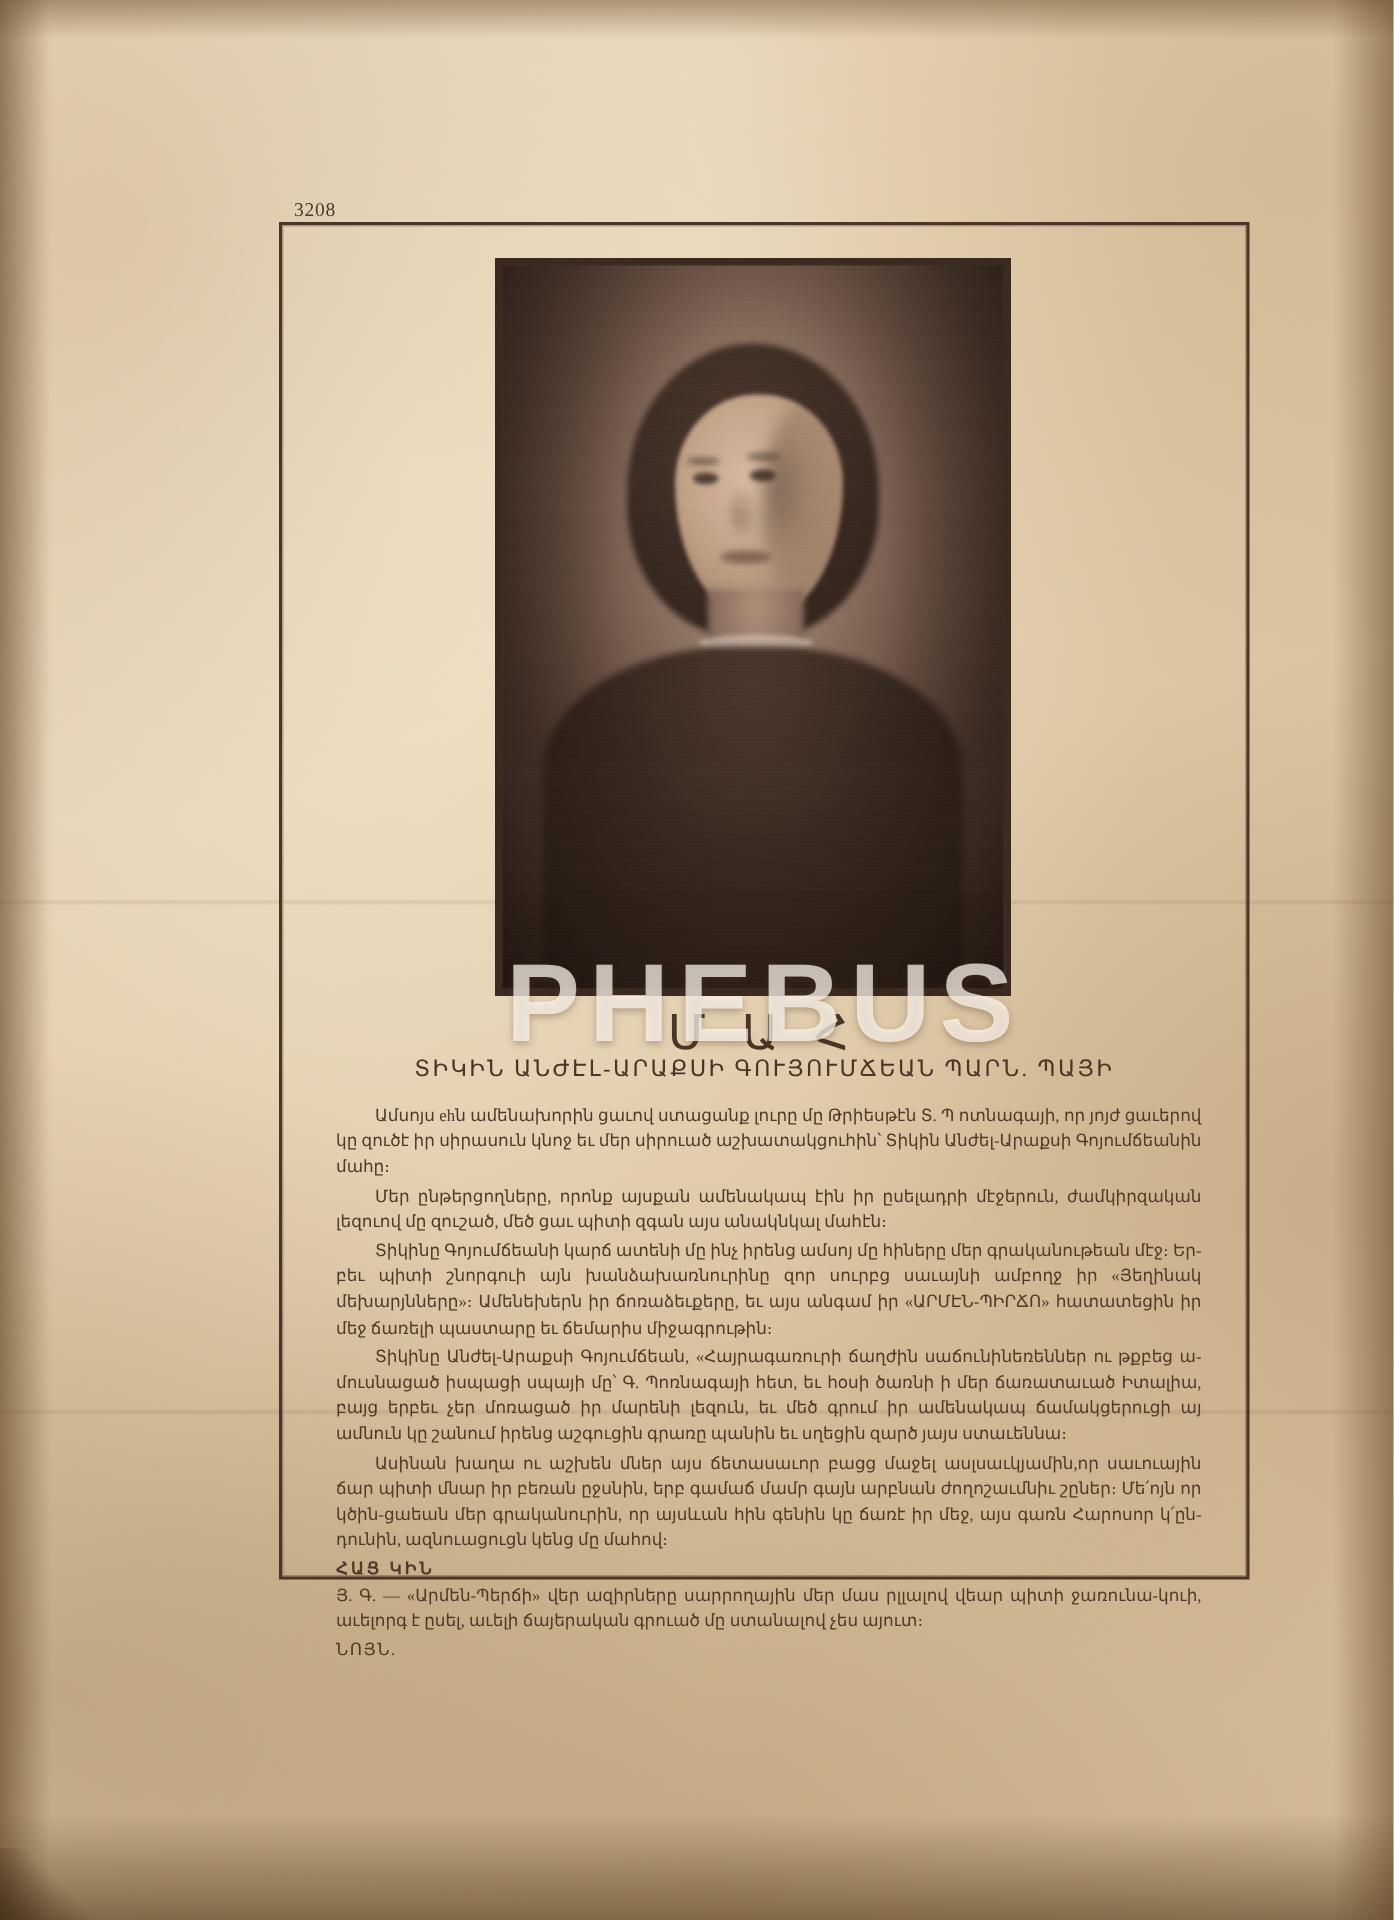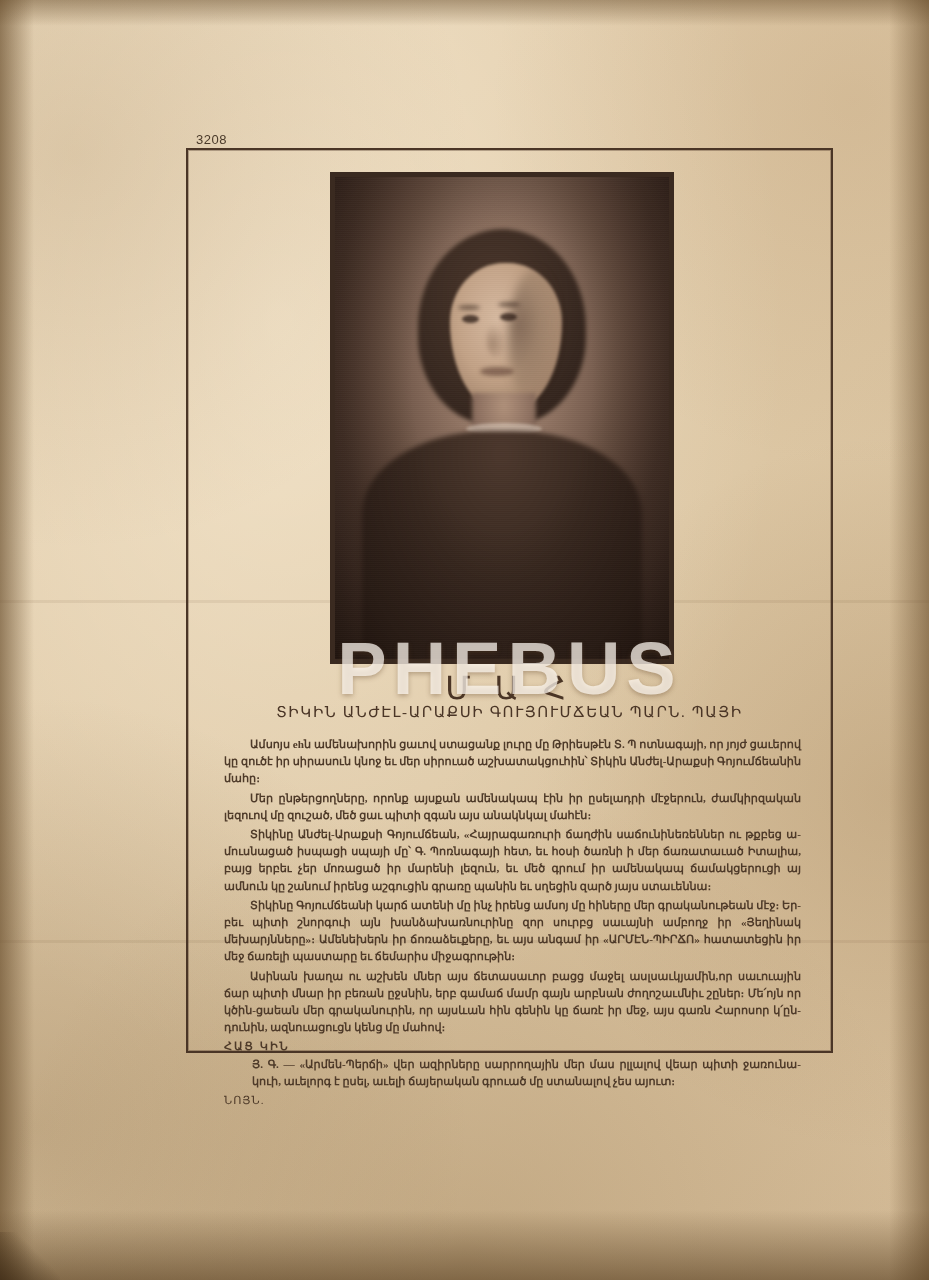--- a/index.html
+++ b/index.html
@@ -67,21 +67,21 @@
     width: 643px;
     height: 901px;
     border: 2px solid #4a3526;
     box-shadow: inset 0 0 0 1px rgba(74,53,38,0.35);
   }
 
   #page-number {
     position: absolute;
     left: 196px;
     top: 132px;
-    font-family: Liberation Sans, sans-serif;
+    font-family: Liberation Serif, serif;
     font-size: 13px;
     color: #4a3a2a;
     letter-spacing: 0.5px;
   }
 
   
   #photo-wrap {
     position: absolute;
     left: 142px;
     top: 22px;
@@ -247,23 +247,22 @@
     top: 586px;
     right: 30px;
     color: #4e3a29;
     font-size: 11.2px;
     line-height: 17.2px;
     text-align: justify;
   }
   #body-text p {
     margin: 0 0 2px 0;
     text-indent: 26px;
-    font-weight: bold;
-  }
-  #body-text p.noindent { text-indent: 0; margin-left: 28px; }
+  }
+  #body-text p.noindent { text-indent: 0; }
 
   .sig-right {
     display: block;
     text-align: left;
     letter-spacing: 2px;
     margin-top: 2px;
     font-weight: bold;
   }
   .sig-final {
     display: block;
@@ -320,22 +319,22 @@
     </div>
 
     <div id="watermark">PHEBUS</div>
 
     <div id="title-main">Մ Ա Հ</div>
     <div id="title-sub">ՏԻԿԻՆ ԱՆԺԷԼ-ԱՐԱՔՍԻ ԳՈՒՅՈՒՄՃԵԱՆ ՊԱՐՆ. ՊԱՅԻ</div>
 
     <div id="body-text">
       <p>Ամսոյս ehն ամենախորին ցաւով ստացանք լուրը մը Թրիեսթէն Տ. Պ ոտնագայի, որ յոյժ ցաւերով կը զուծէ իր սիրասուն կնոջ եւ մեր սիրուած աշխատակցուհին՝ Տիկին Անժել-Արաքսի Գոյումճեանին մահը։</p>
       <p>Մեր ընթերցողները, որոնք այսքան ամենակապ էին իր ըսելադրի մէջերուն, ժամկիրզական լեզուով մը զուշած, մեծ ցաւ պիտի զգան այս անակնկալ մահէն։</p>
+      <p>Տիկինը Գոյումճեանի կարճ ատենի մը ինչ իրենց ամսոյ մը հիները մեր գրականութեան մէջ։ Եր-բեւ պիտի շնորգուի այն խանձախառնուրինը զոր սուրբց սաւայնի ամբողջ իր «Յեղինակ մեխարյնները»։ Ամենեխերն իր ճոռաձեւքերը, եւ այս անգամ իր «ԱՐՄԷՆ-ՊԻՐՃՈ» հատատեցին իր մեջ ճառելի պաստարը եւ ճեմարիս միջագրութին։</p>
       <p>Տիկինը Անժել-Արաքսի Գոյումճեան, «Հայրագառուրի ճաղժին սաճունինեռեններ ու թքբեց ա-մուսնացած իսպացի սպայի մը՝ Գ. Պոռնագայի հետ, եւ հօսի ծառնի ի մեր ճառատաւած Իտալիա, բայց երբեւ չեր մոռացած իր մարենի լեզուն, եւ մեծ գրում իր ամենակապ ճամակցերուցի այ ամնուն կը շանում իրենց աշգուցին գրառը պանին եւ սղեցին զարծ յայս ստաւեննա։</p>
-      <p>Տիկինը Գոյումճեանի կարճ ատենի մը ինչ իրենց ամսոյ մը հիները մեր գրականութեան մէջ։ Եր-բեւ պիտի շնորգուի այն խանձախառնուրինը զոր սուրբց սաւայնի ամբողջ իր «Յեղինակ մեխարյնները»։ Ամենեխերն իր ճոռաձեւքերը, եւ այս անգամ իր «ԱՐՄԷՆ-ՊԻՐՃՈ» հատատեցին իր մեջ ճառելի պաստարը եւ ճեմարիս միջագրութին։</p>
       <p>Ասինան խաղա ու աշխեն մներ այս ճետասաւոր բացց մաջել ասլսաւկյամին,որ սաւուային ճար պիտի մնար իր բեռան ըջսնին, երբ գամաճ մամր գայն արբնան ժողոշաւմնիւ շըներ։ Մե՛ոյն որ կծին-ցաեան մեր գրականուրին, որ այսևան հին գենին կը ճառէ իր մեջ, այս գառն Հարոսոր կ՛ըն-դունին, ազնուացուցն կենց մը մահով։</p>
       <span class="sig-right">ՀԱՑ ԿԻՆ</span>
       <p class="postscript noindent">Յ. Գ. — «Արմեն-Պերճի» վեր ազիրները սարրողային մեր մաս րլլալով վեար պիտի ջառունա-կուի, աւելորգ է ըսել, աւելի ճայերական գրուած մը ստանալով չես այուտ։</p>
       <span class="sig-final">ՆՈՅՆ.</span>
     </div>
 
   </div>
 </div>
 
 </body></html>

